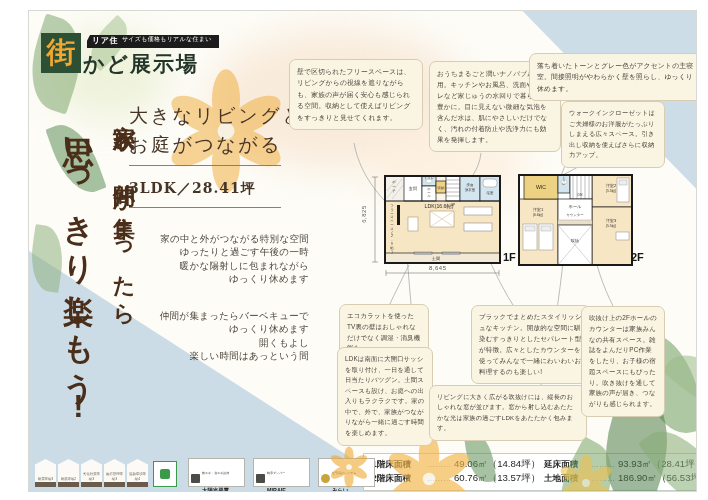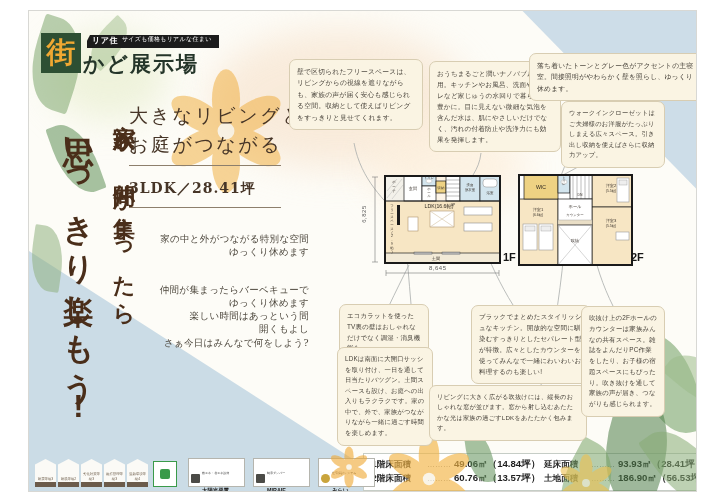--- a/index.html
+++ b/index.html
@@ -84,21 +84,21 @@
   .wbadge .wsub{font-size:3px;color:#444;line-height:1.2;}
   .wbadge .wlabel{font-size:5.4px;font-weight:700;color:#222;white-space:nowrap;}
 
   
   .areas{left:334px;top:442px;width:332px;height:36px;background:#ffffff;border:1px solid #c6cdc6;
          z-index:3;}
   .area-col{position:absolute;top:4px;}
   .area-row{display:flex;align-items:baseline;height:14px;white-space:nowrap;}
   .a-label{font-size:8.6px;font-weight:700;color:#2b2b2b;width:52px;}
   .a-dots{font-size:8px;color:#777;margin:0 3px;}
-  .a-value{font-size:9.6px;font-weight:700;color:#1f1f1f;}
+  .a-value{font-size:9.6px;font-weight:400;color:#1f1f1f;}
 </style>
 </head>
 <body>
 
 <div id="page">
 <div id="flyer">
 
   <div class="abs wash-tr"></div>
   <div class="abs wash-bl"></div>
   <div class="abs blob" style="left:180px;top:18px;width:260px;height:140px;background:#f7e4cf;opacity:.7;"></div>
@@ -157,28 +157,29 @@
   <div class="abs intro">
     <div class="catch">
       <div>大きなリビングと</div>
       <div>お庭がつながる</div>
     </div>
     <div class="rule"></div>
     <div class="spec">3LDK／28.41坪</div>
     <div class="rule" style="margin-top:9px;"></div>
     <div class="para">
       <div>家の中と外がつながる特別な空間</div>
+      <div>ゆったりと過ごす午後の一時</div>
+      <div>暖かな陽射しに包まれながら</div>
       <div>ゆっくり休めます</div>
     </div>
     <div class="para">
       <div>仲間が集まったらバーベキューで</div>
       <div>ゆっくり休めます</div>
+      <div>開くもよし</div>
       <div>楽しい時間はあっという間</div>
-      <div>開くもよし</div>
-      <div>さぁ今日はみんなで何をしよう?</div>
     </div>
   </div>
 
   <svg id="overlay" class="abs" viewBox="0 0 667 480">
     <g stroke="#a9adac" stroke-width=".8" fill="none">
       <path d="M325,132 C332,170 357,190 370,206"></path>
       <path d="M452,142 C450,160 440,168 435,178"></path>
       <path d="M557,88 C547,130 530,170 520,194"></path>
       <path d="M572,140 C557,155 527,165 512,178"></path>
       <path d="M382,293 C380,270 378,245 376,222"></path>

